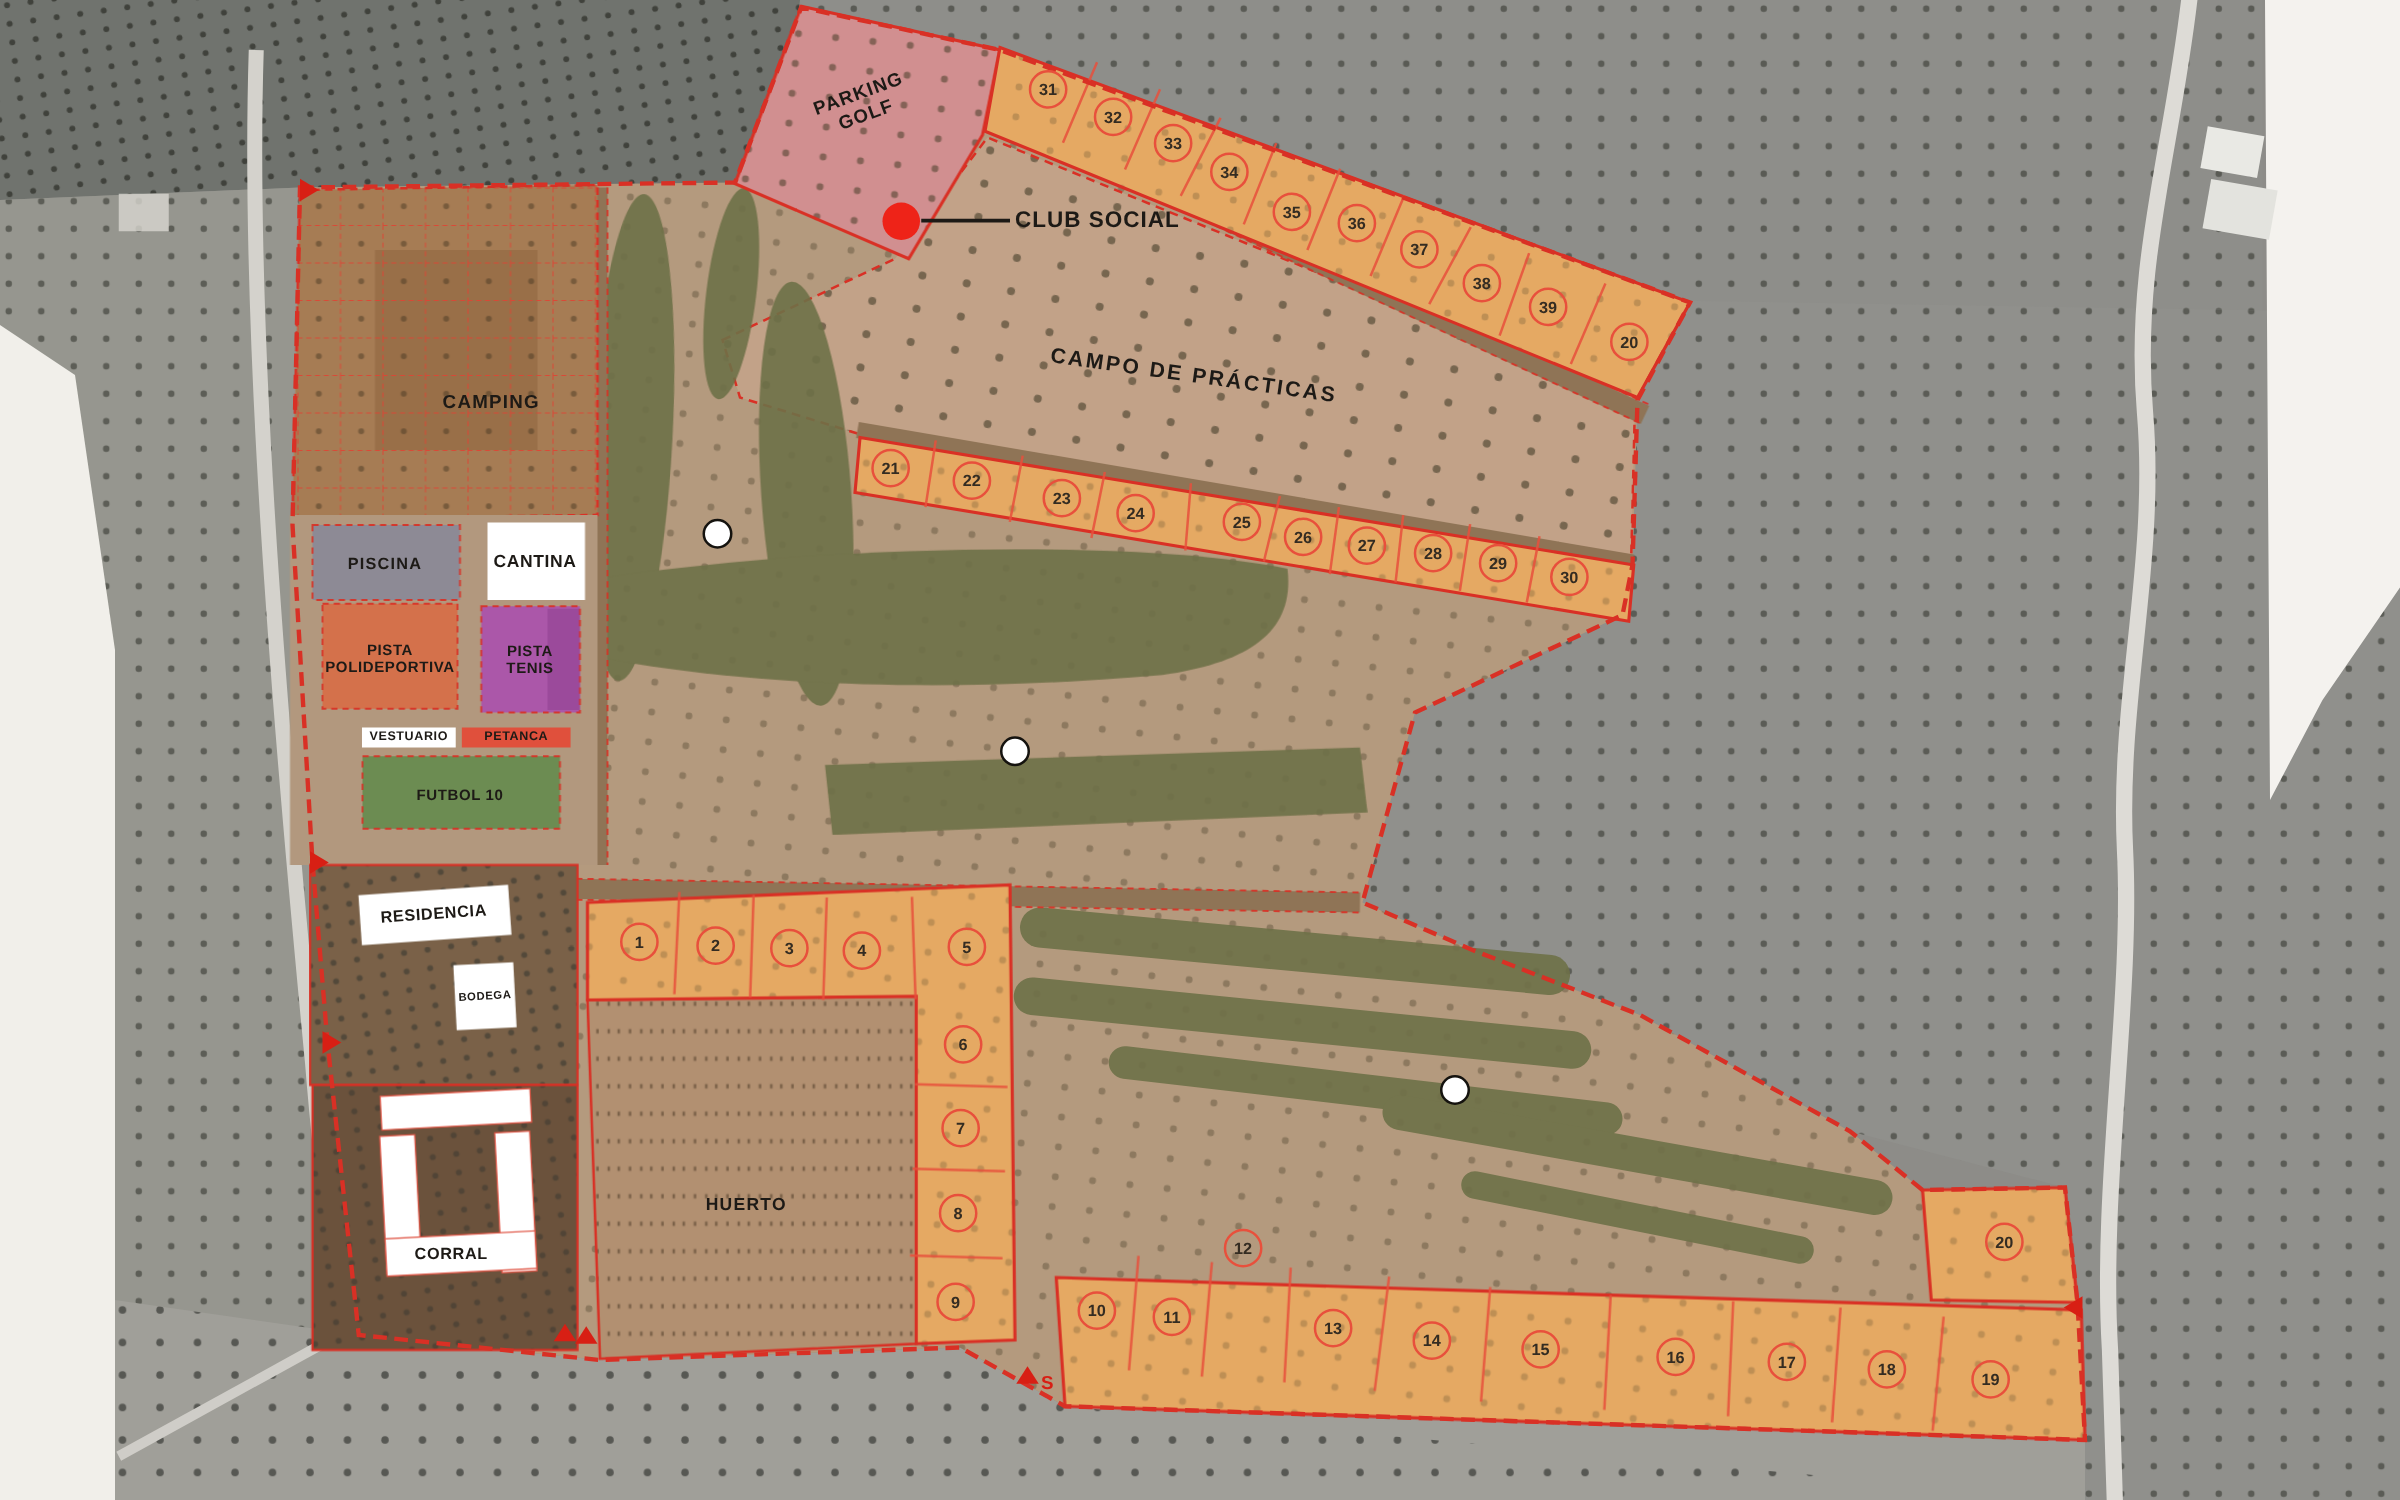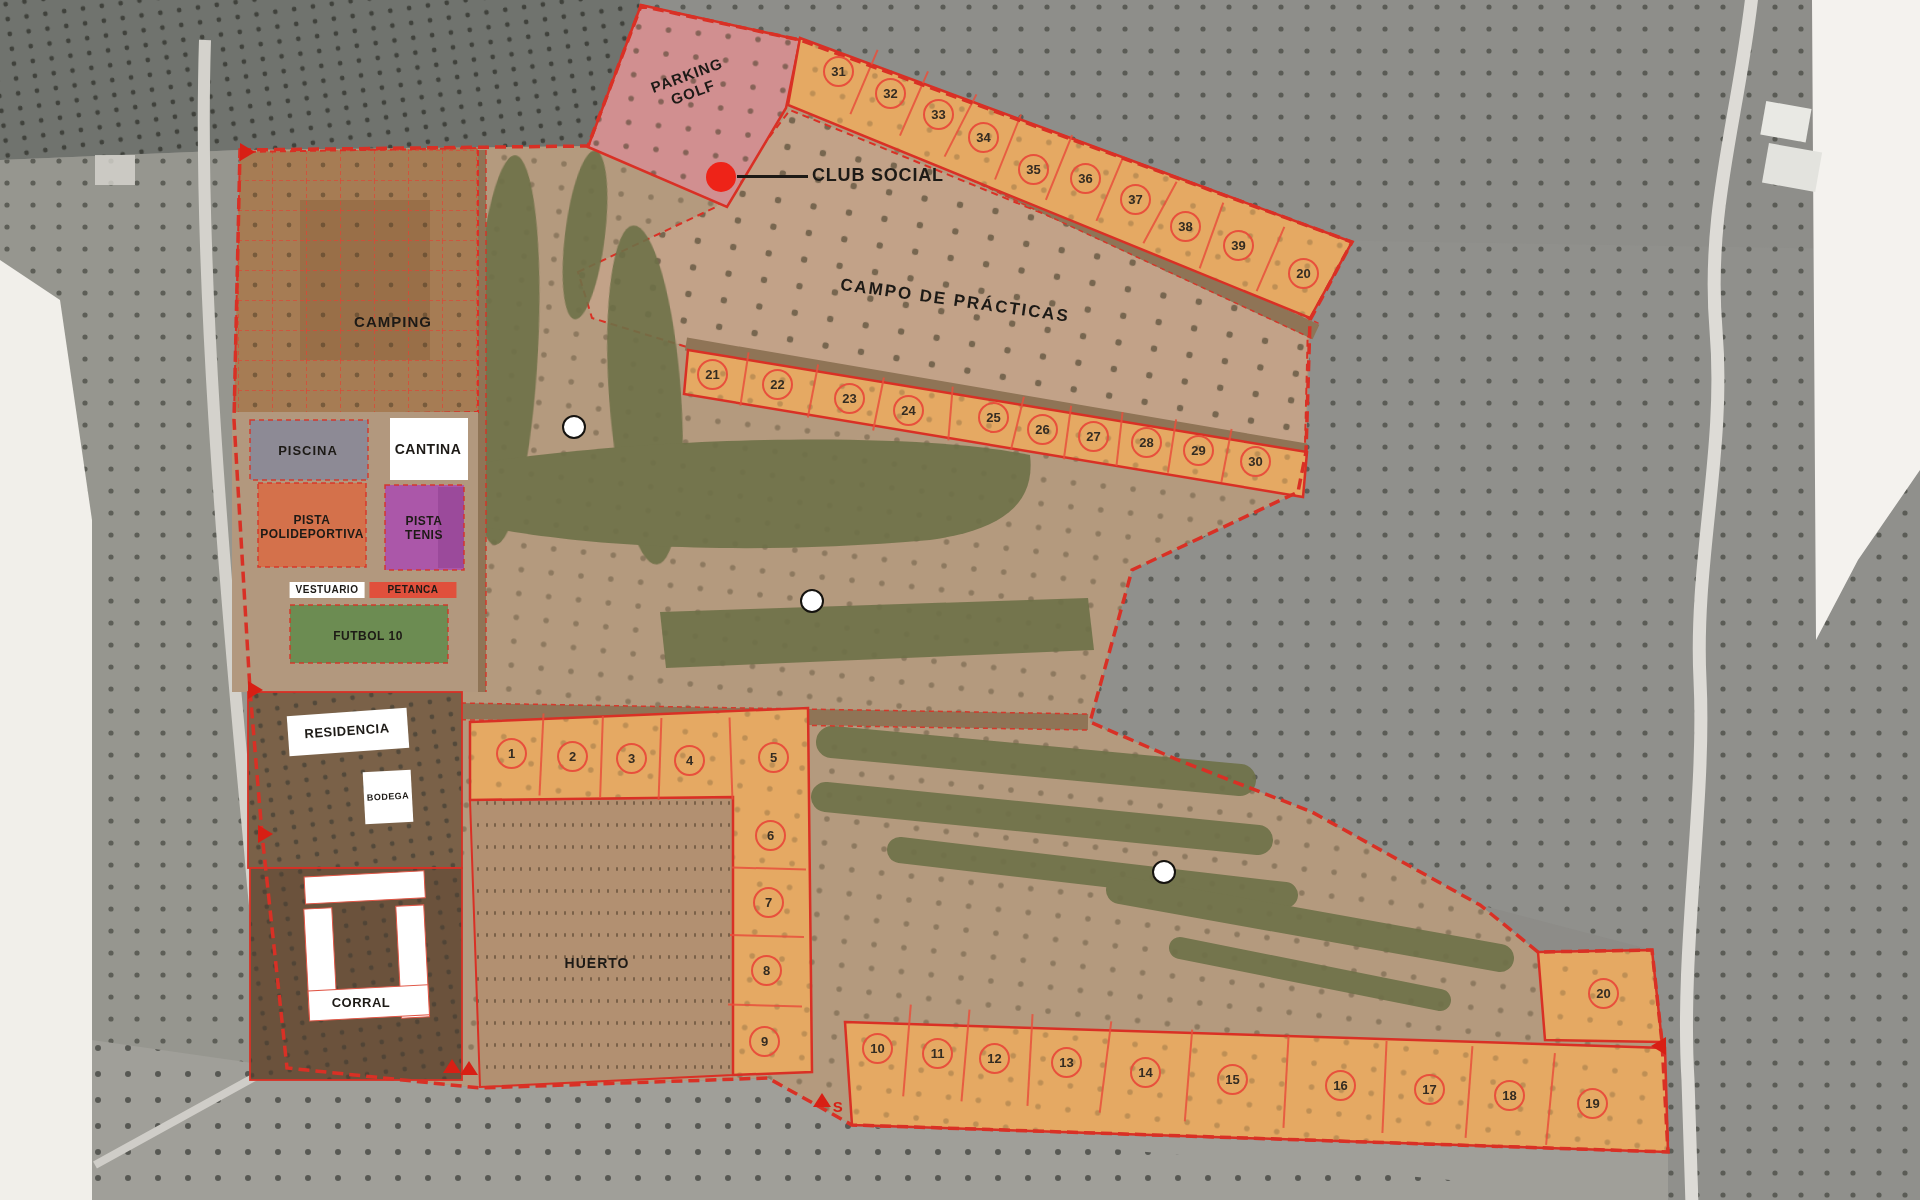--- a/index.html
+++ b/index.html
@@ -287,21 +287,21 @@
       <div class="plot" style="left: 572px; top: 756px;">2</div>
       <div class="plot" style="left: 631px; top: 758px;">3</div>
       <div class="plot" style="left: 689px; top: 760px;">4</div>
       <div class="plot" style="left: 773px; top: 757px;">5</div>
       <div class="plot" style="left: 770px; top: 835px;">6</div>
       <div class="plot" style="left: 768px; top: 902px;">7</div>
       <div class="plot" style="left: 766px; top: 970px;">8</div>
       <div class="plot" style="left: 764px; top: 1041px;">9</div>
       <div class="plot" style="left: 877px; top: 1048px;">10</div>
       <div class="plot" style="left: 937px; top: 1053px;">11</div>
-      <div class="plot" style="left: 994px; top: 1058px;">12</div>
+      <div class="plot" style="left: 994px; top: 998px;">12</div>
       <div class="plot" style="left: 1066px; top: 1062px;">13</div>
       <div class="plot" style="left: 1145px; top: 1072px;">14</div>
       <div class="plot" style="left: 1232px; top: 1079px;">15</div>
       <div class="plot" style="left: 1340px; top: 1085px;">16</div>
       <div class="plot" style="left: 1429px; top: 1089px;">17</div>
       <div class="plot" style="left: 1509px; top: 1095px;">18</div>
       <div class="plot" style="left: 1592px; top: 1103px;">19</div>
       <div class="plot" style="left: 1603px; top: 993px;">20</div>
       <div class="plot" style="left: 712px; top: 374px;">21</div>
       <div class="plot" style="left: 777px; top: 384px;">22</div>

